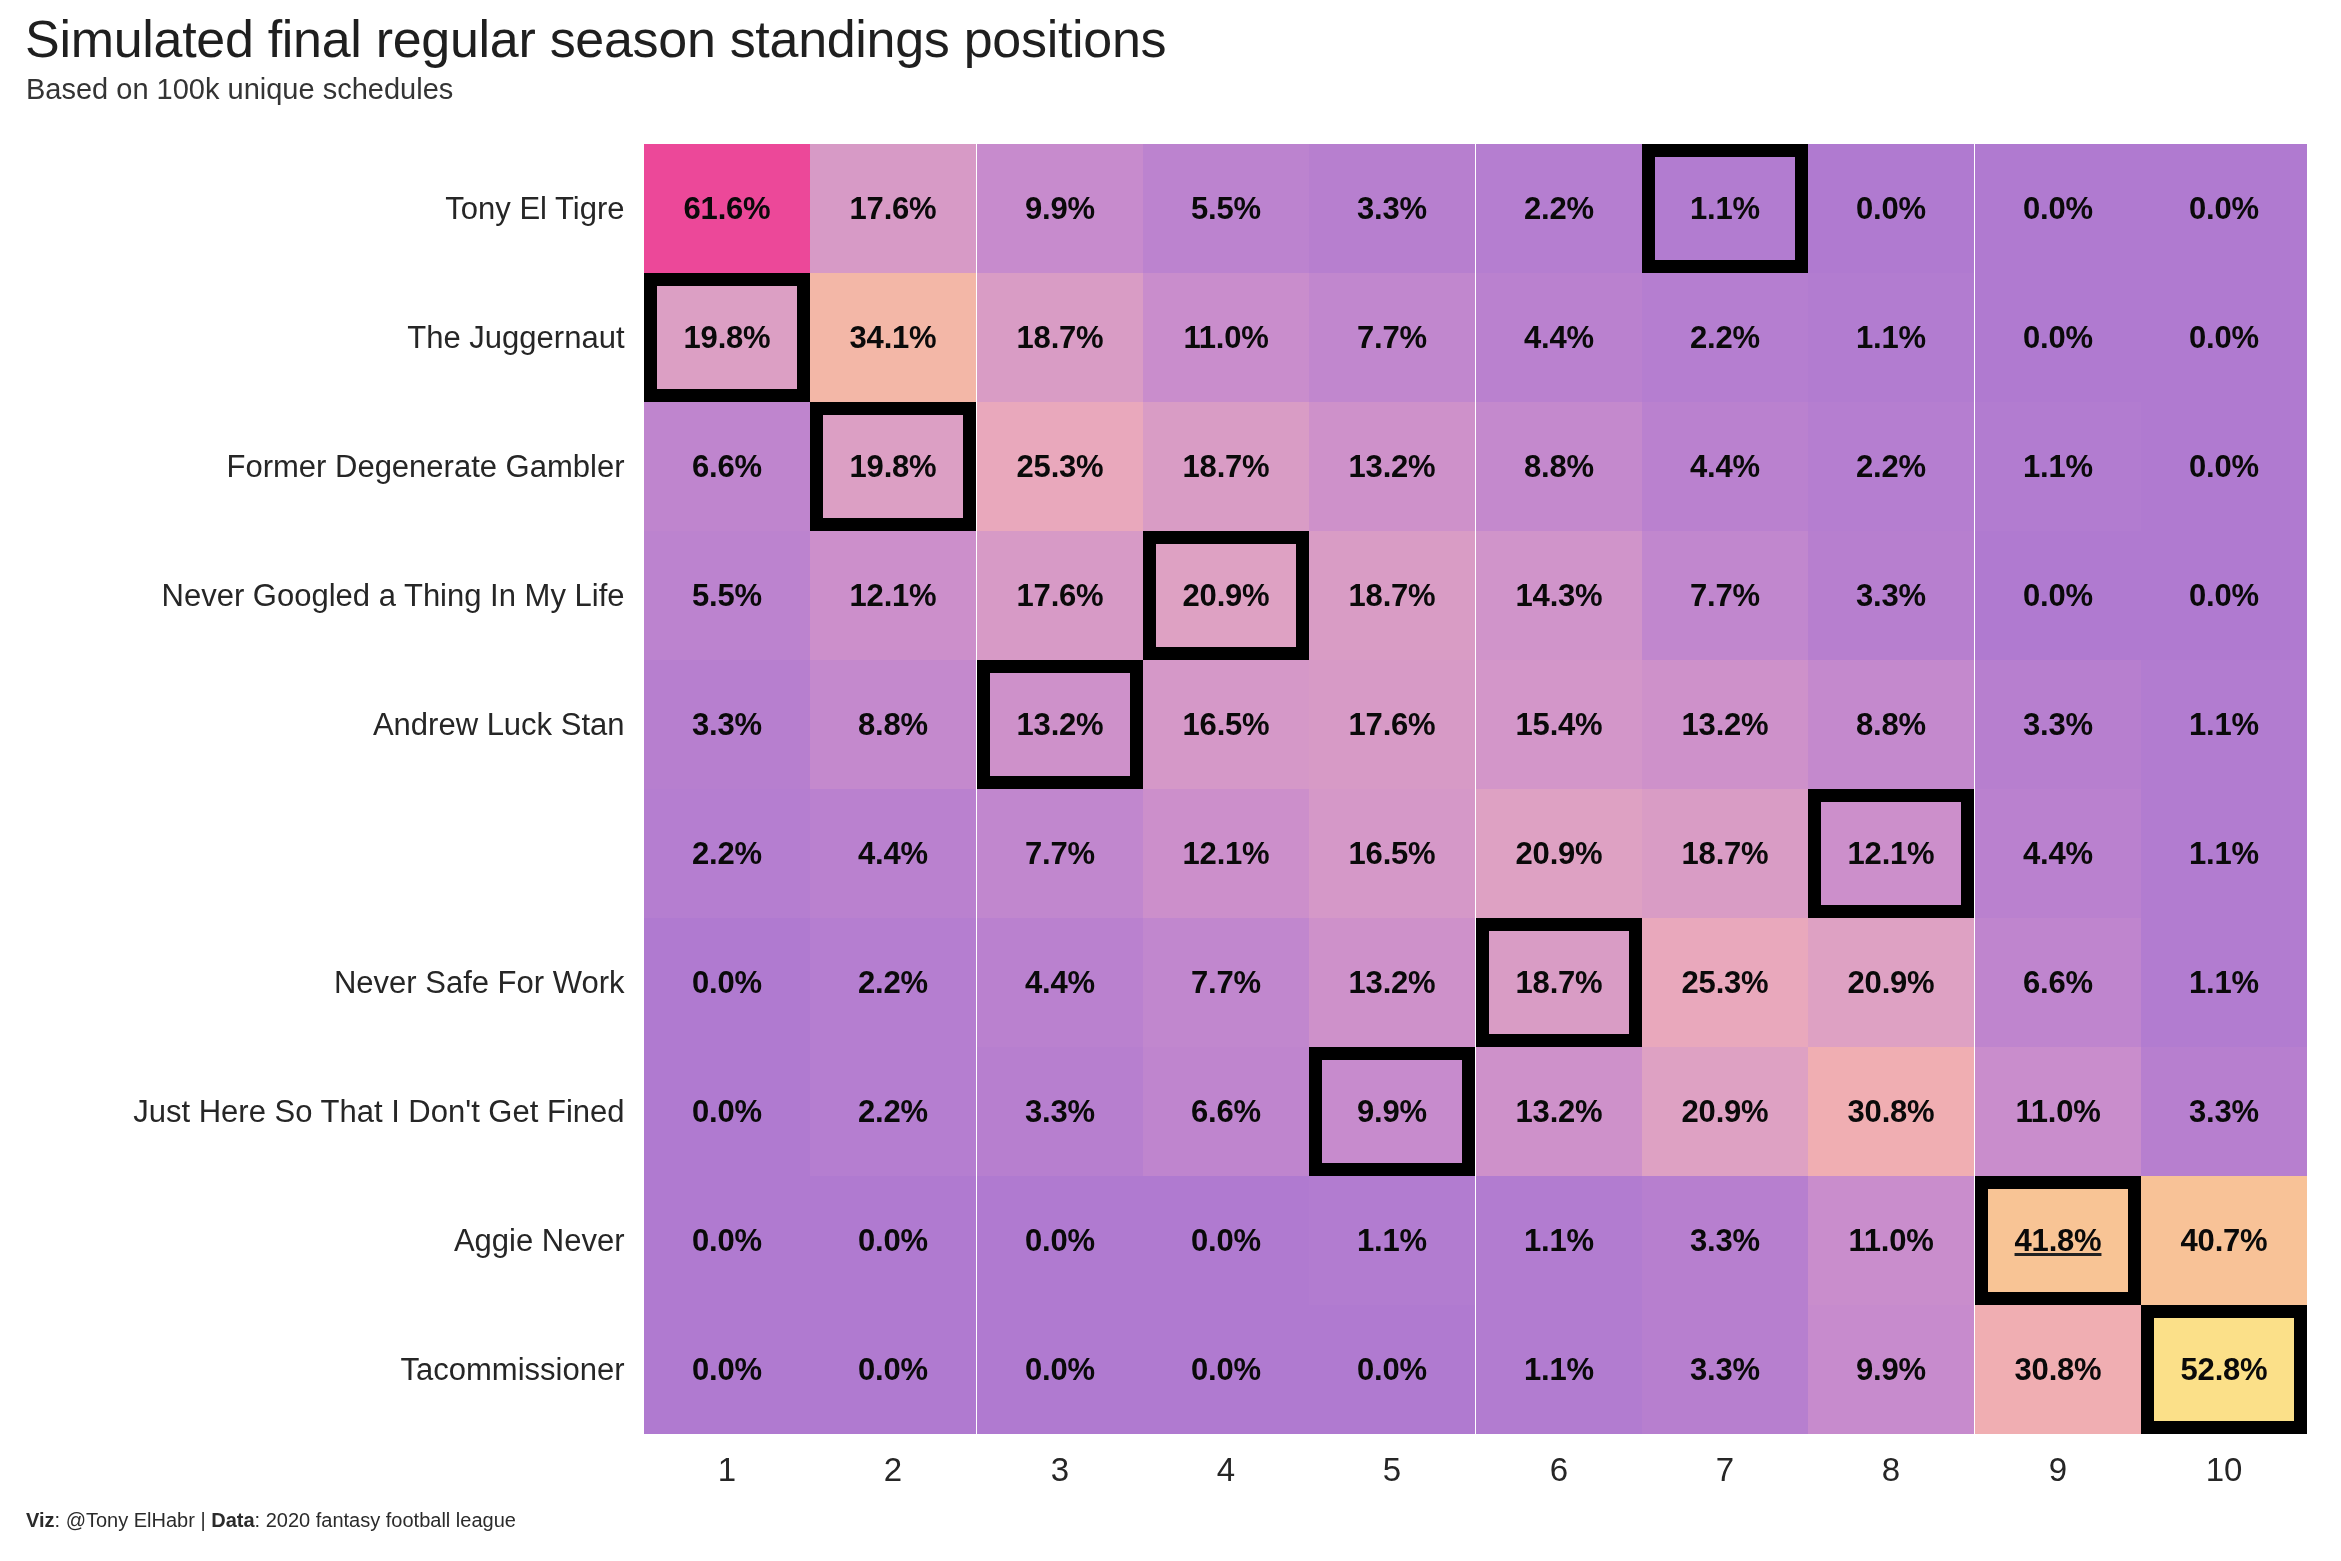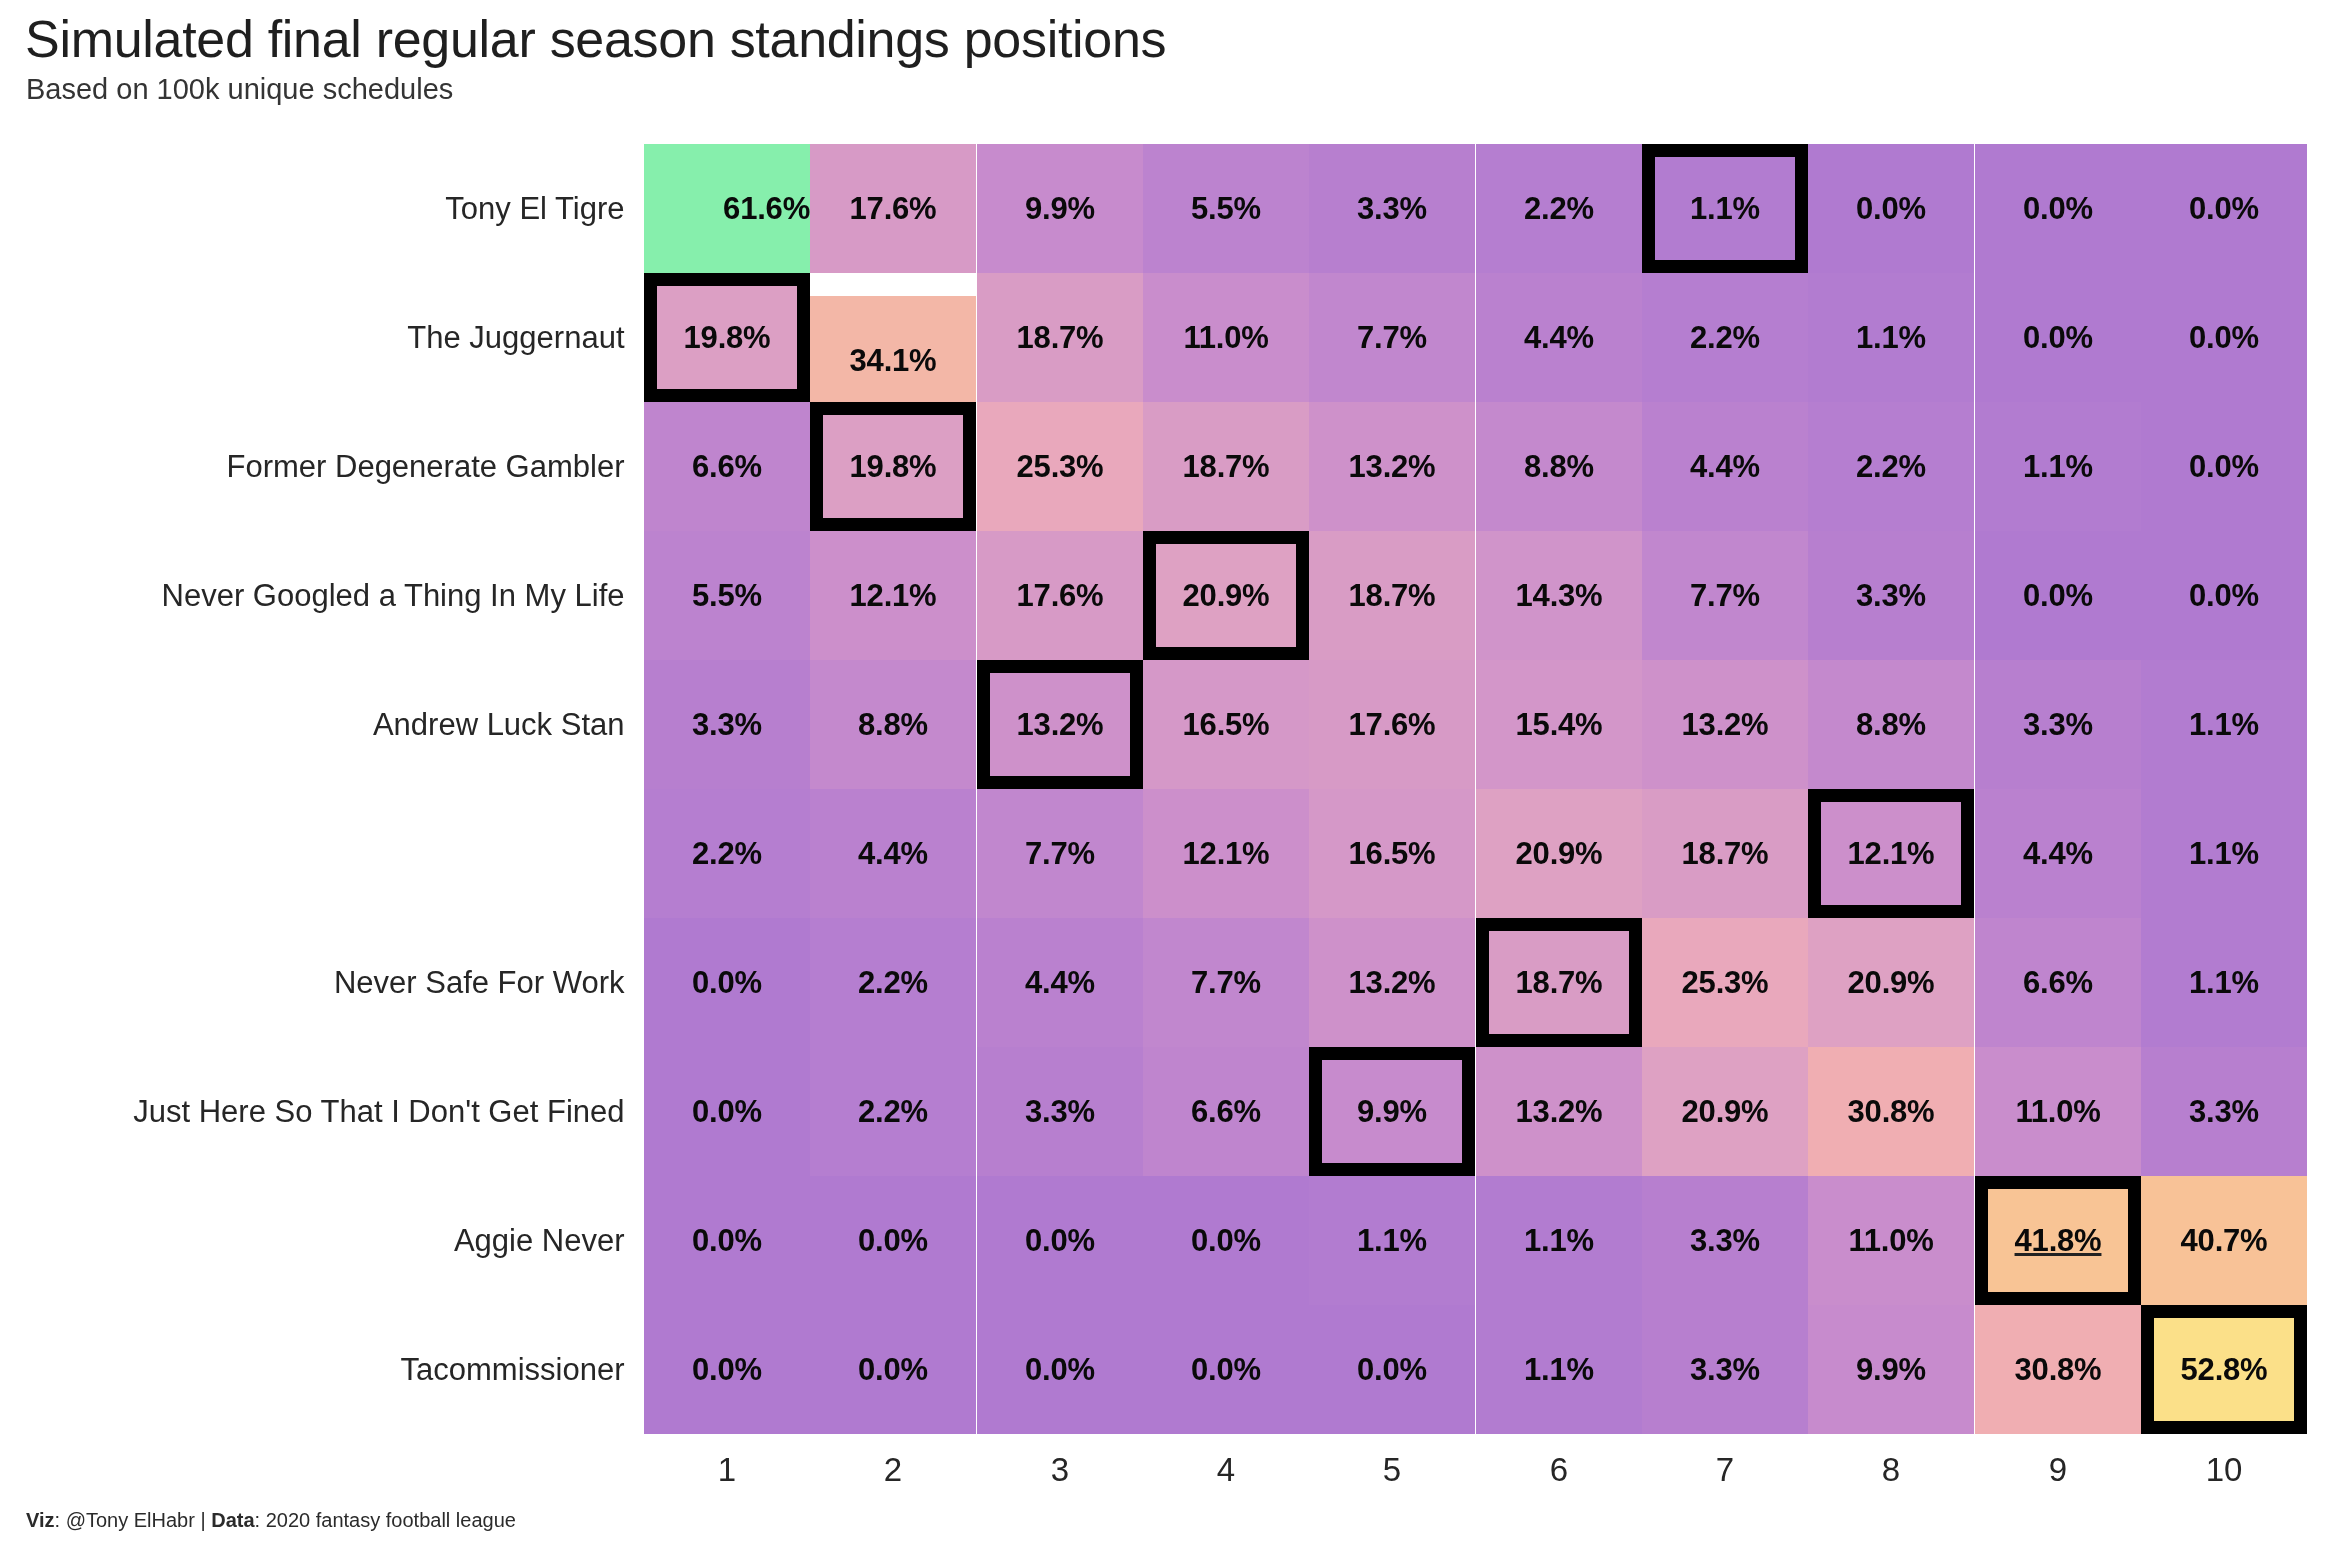--- a/index.html
+++ b/index.html
@@ -159,21 +159,21 @@
     </div>
     <div class="row-label-wrap" style="top: 1032px;">
       <div class="row-label">Aggie Never</div>
     </div>
     <div class="row-label-wrap" style="top: 1161px;">
       <div class="row-label">Tacommissioner</div>
     </div>
   </div>
 <div id="plot">
     <div class="hm-row" style="top: 0px;">
-      <div class="hm-cell" style="left: 0px; background: #86efac; justify-content: flex-end;">
+      <div class="hm-cell" style="left: 0px; background: #ec4899;">
         <span class="val">61.6%</span>
       </div>
       <div class="hm-cell" style="left: 166px; background: rgb(215, 154, 198);">
         <span class="val">17.6%</span>
       </div>
       <div class="hm-cell" style="left: 333px; background: rgb(199, 139, 205);">
         <span class="val">9.9%</span>
       </div>
       <div class="hm-cell" style="left: 499px; background: rgb(188, 131, 207);">
         <span class="val">5.5%</span>
@@ -194,21 +194,21 @@
         <span class="val">0.0%</span>
       </div>
       <div class="hm-cell" style="left: 1497px; background: rgb(176, 122, 208);">
         <span class="val">0.0%</span>
       </div>
     </div>
     <div class="hm-row" style="top: 129px;">
       <div class="hm-cell hl" style="left: 0px; background: rgb(220, 159, 196);">
         <span class="val">19.8%</span>
       </div>
-      <div class="hm-cell" style="left: 166px; background: rgb(243, 183, 167); margin-top: 23px;">
+      <div class="hm-cell" style="left: 166px; background: rgb(243, 183, 167);">
         <span class="val">34.1%</span>
       </div>
       <div class="hm-cell" style="left: 333px; background: rgb(217, 156, 197);">
         <span class="val">18.7%</span>
       </div>
       <div class="hm-cell" style="left: 499px; background: rgb(201, 141, 204);">
         <span class="val">11.0%</span>
       </div>
       <div class="hm-cell" style="left: 665px; background: rgb(193, 135, 206);">
         <span class="val">7.7%</span>

